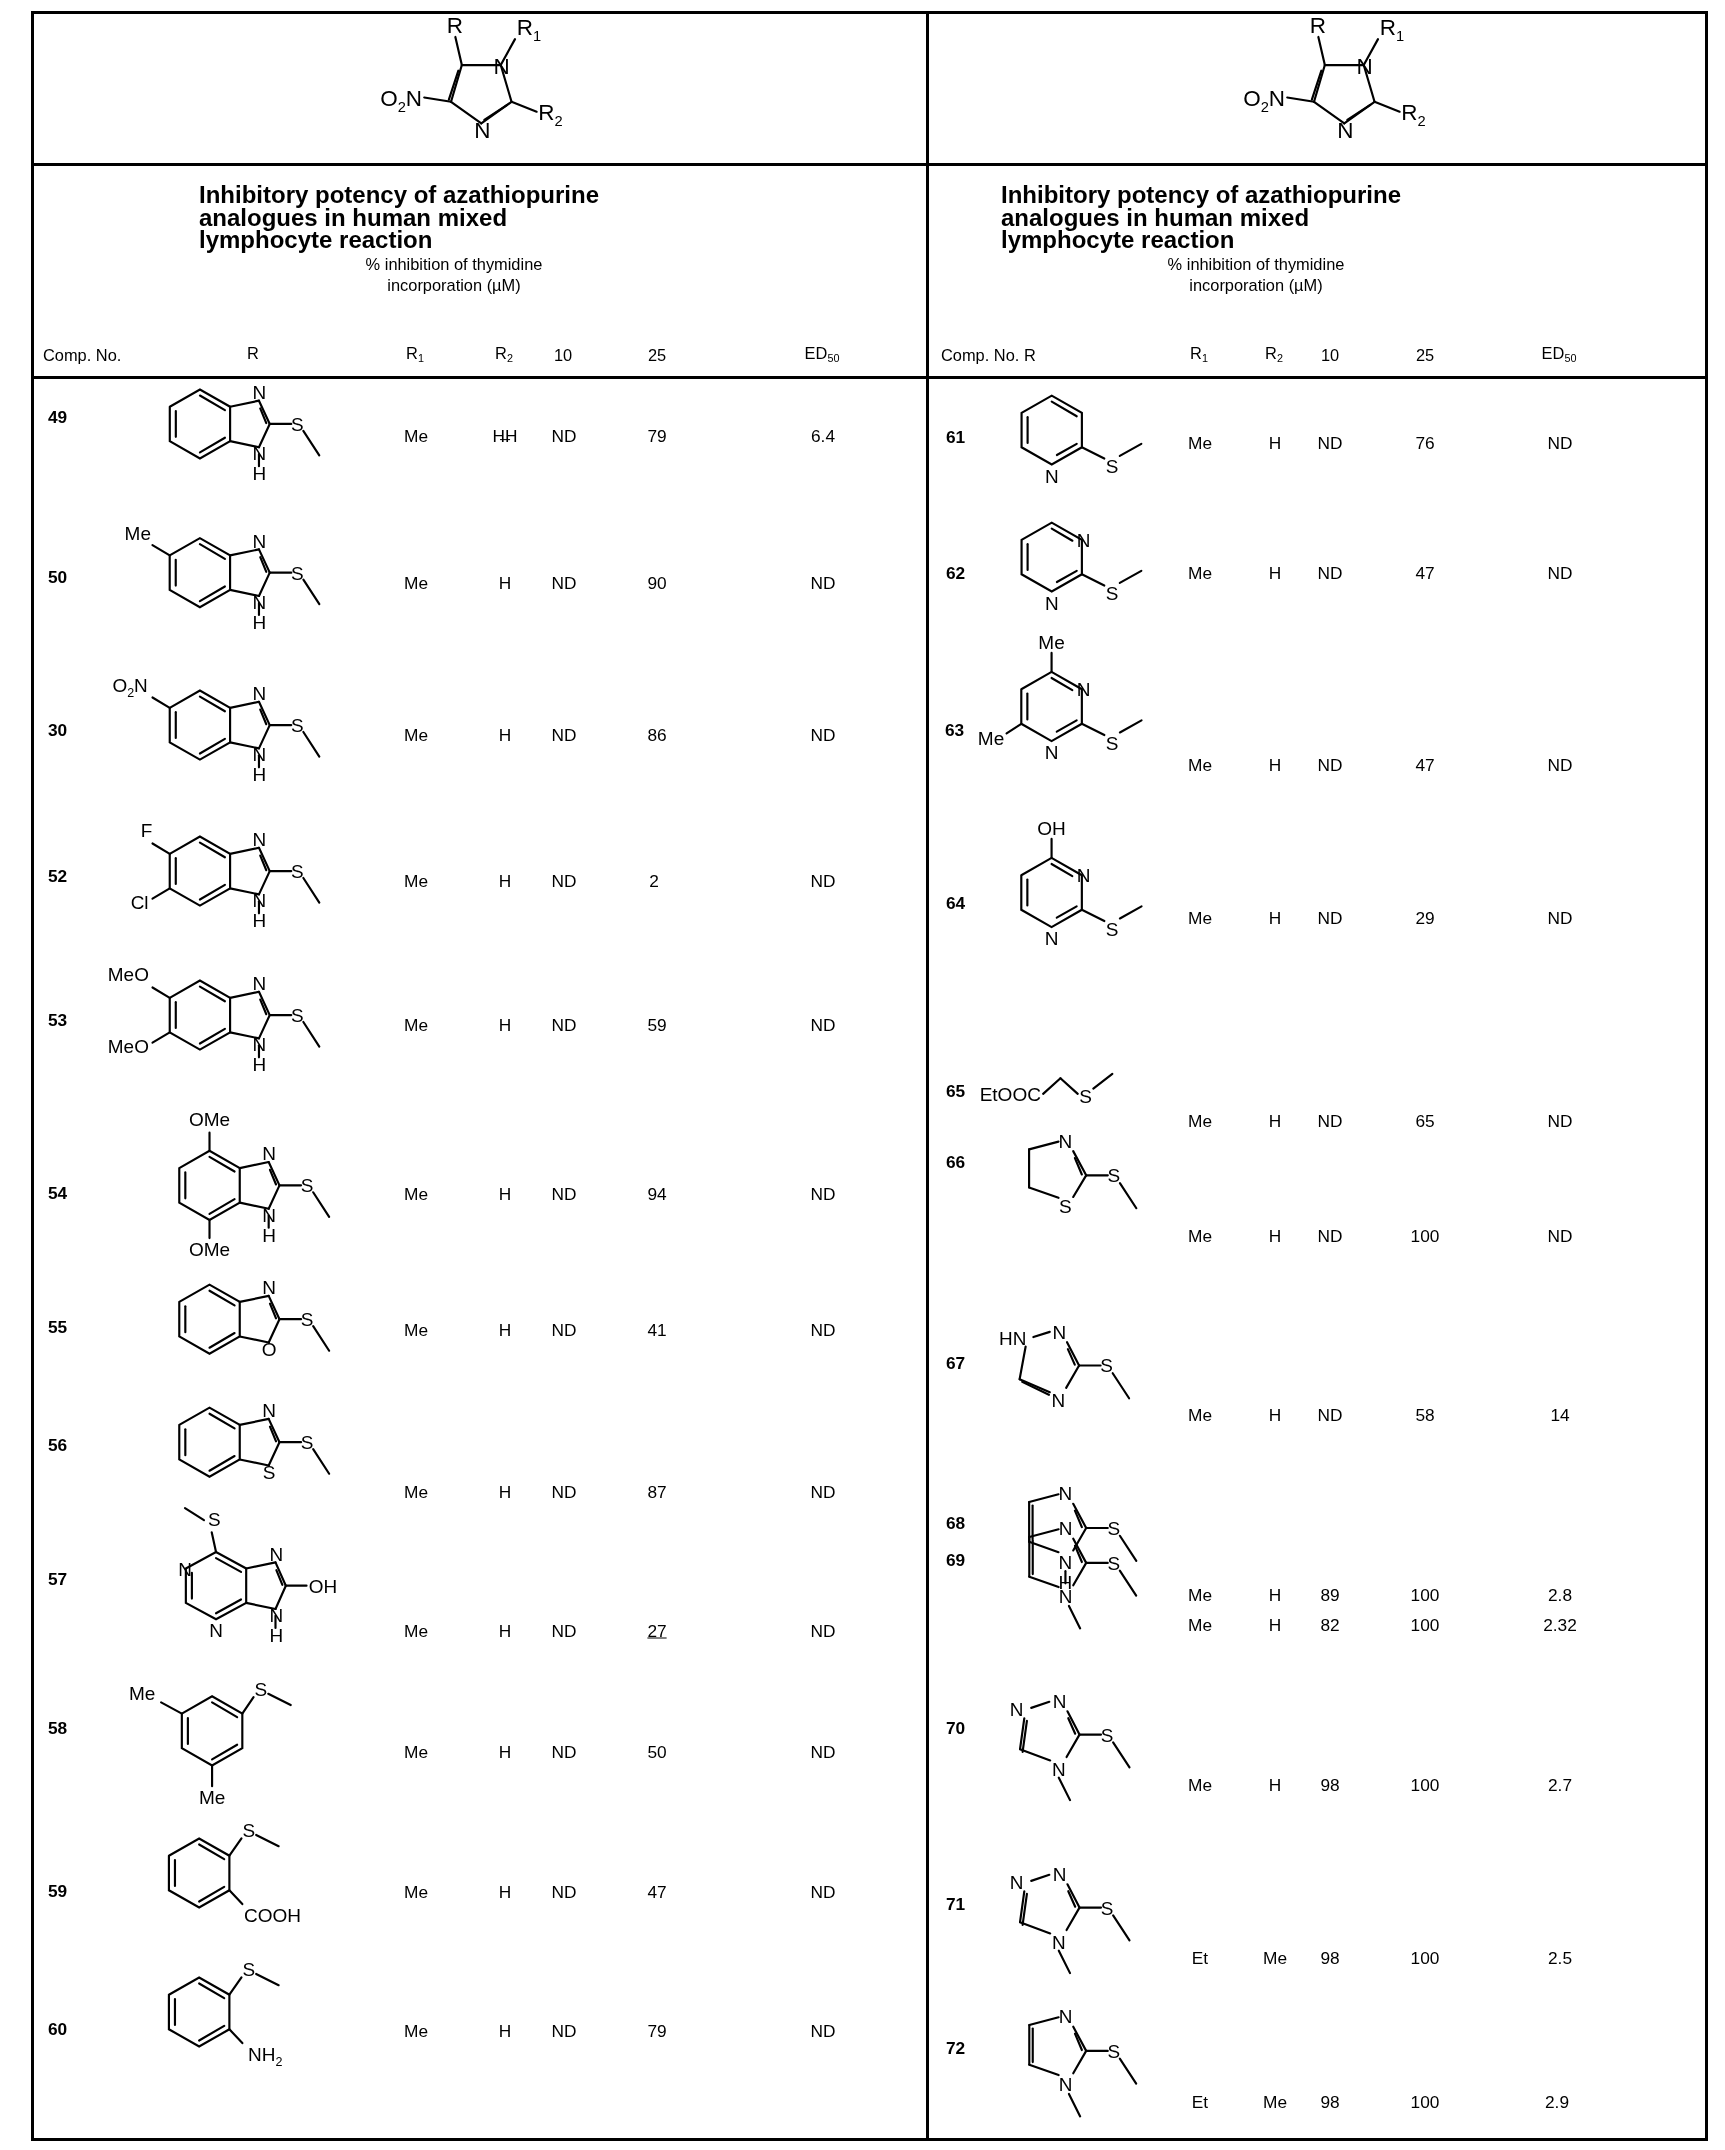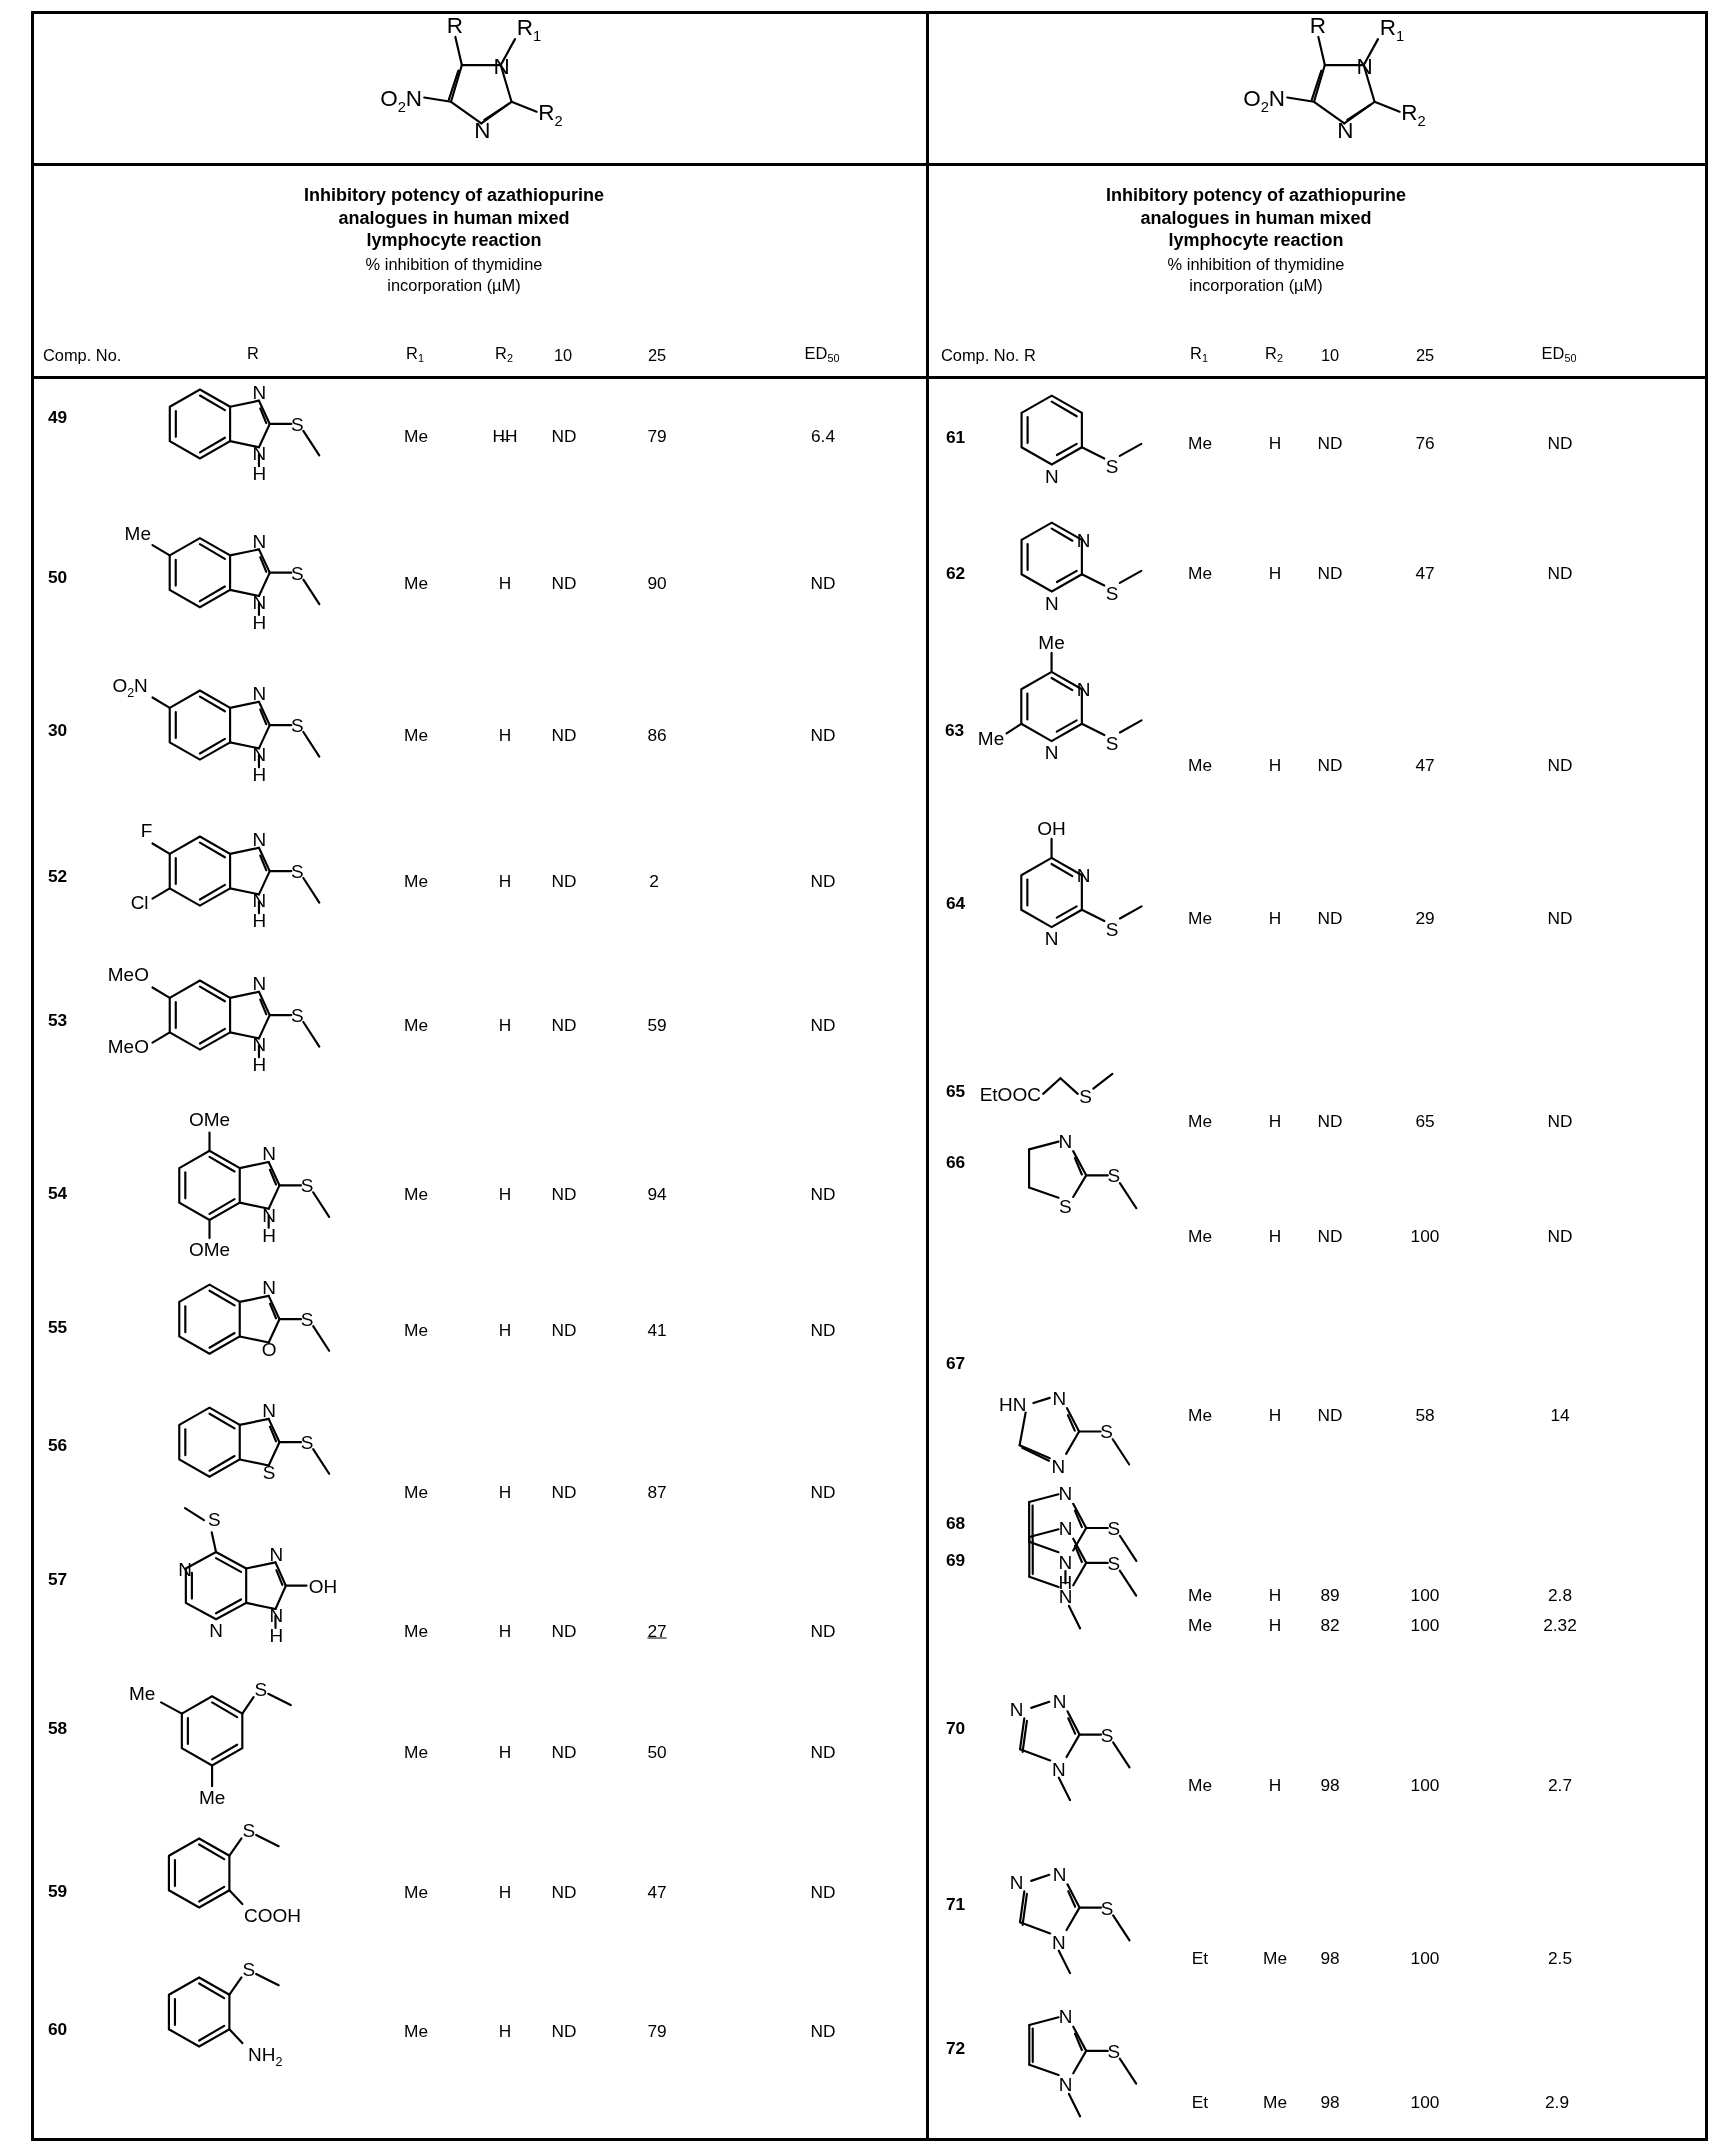--- a/index.html
+++ b/index.html
@@ -41,23 +41,22 @@
   
   .half { position:absolute; top:0; height:2151px; }
   .half.left  { left:0;    width:928px; }
   .half.right { left:928px; width:797px; }
 
   .scheme { position:absolute; width:100%; text-align:center; }
 
   .blk-title {
     position:absolute;
     font-weight:bold;
-    font-size:18px;
+    font-size:24px;
     line-height:22.5px;
-    text-align:center;
   }
   .blk-sub {
     position:absolute;
     font-size:16.4px;
     line-height:21px;
     text-align:center;
   }
 
   .hdr { position:absolute; font-size:16.4px; white-space:nowrap; }
   .hdr.ctr { text-align:center; transform:translateX(-50%); }
@@ -722,21 +721,21 @@
         </g>
       </svg>
     </div>
     <div class="cell" style="left:272px; top:1236px;">Me</div>
     <div class="cell" style="left:347px; top:1236px;">H</div>
     <div class="cell" style="left:402px; top:1236px;">ND</div>
     <div class="cell" style="left:497px; top:1236px;">100</div>
     <div class="cell" style="left:632px; top:1236px;">ND</div>
 
     <div class="cnum" style="left:18px; top:1363px;">67</div>
-    <div class="struct" style="left:58px; top:1444px;">
+    <div class="struct" style="left:58px; top:1378px;">
       <svg width="181" height="108" viewBox="0 0 420 250">
         <g stroke-width="5" stroke-linecap="round">
           <line x1="110" y1="30" x2="148" y2="18"></line>
           <line x1="92" y1="52" x2="78" y2="128"></line>
           <line x1="188" y1="42" x2="216" y2="96"></line>
           <line x1="216" y1="96" x2="186" y2="148"></line>
           <line x1="78" y1="128" x2="148" y2="158"></line>
           <line x1="84" y1="134" x2="146" y2="164"></line>
           <line x1="190" y1="58" x2="206" y2="94"></line>
           <line x1="216" y1="96" x2="266" y2="96"></line>

